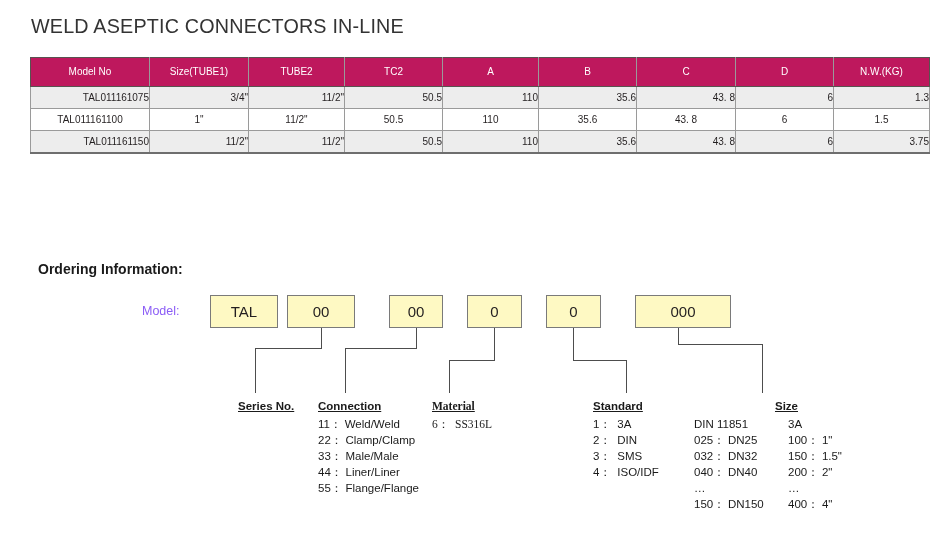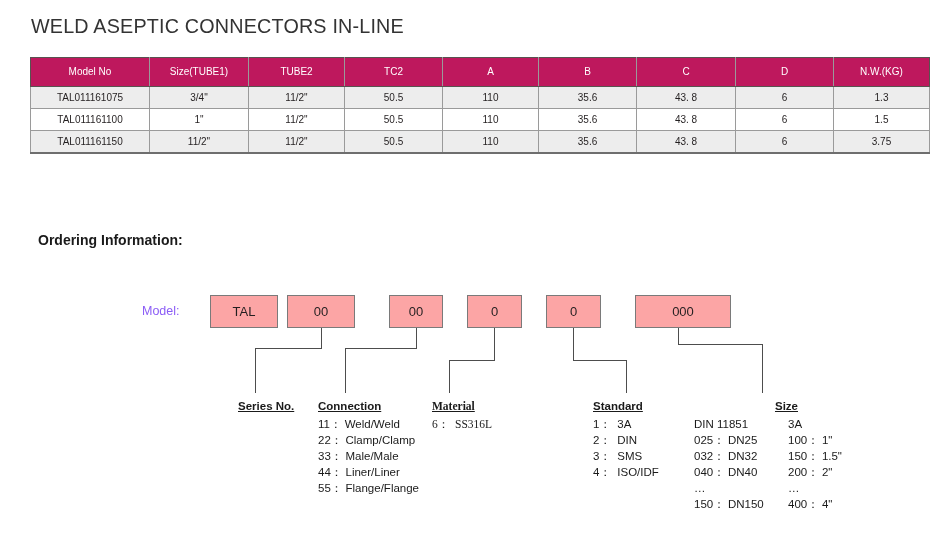--- a/index.html
+++ b/index.html
@@ -61,62 +61,62 @@
     font-weight: 400;
     height: 28px;
     line-height: 28px;
     font-size: 10px;
     border-color: #585350;
     border-left-color: #9a9a9a;
     border-right-color: #9a9a9a;
   }
   table.spec-table thead th:first-child { border-left-color: #585350; }
   table.spec-table thead th:last-child  { border-right-color: #585350; text-align: center; }
-  table.spec-table tbody tr.alt td { background: #ededed; }
+  table.spec-table tbody tr.alt td { background: #ededed; text-align: right; }
   table.spec-table tbody tr td { background: #ffffff; }
   table.spec-table tbody tr.alt td { background: #ededed; }
   table.spec-table tbody tr:last-child td { border-bottom: 2px solid #6e6e6e; }
 
   
   .c0 { width: 118px; }
   .c1 { width: 98px; }
   .c2 { width: 95px; }
   .c3 { width: 97px; }
   .c4 { width: 95px; }
   .c5 { width: 97px; }
   .c6 { width: 98px; }
   .c7 { width: 97px; }
   .c8 { width: 95px; }
 
   
   .ordering-heading {
     position: absolute;
     left: 38px;
-    top: 232px;
+    top: 261px;
     font-size: 14px;
     font-weight: bold;
     color: #1a1a1a;
   }
 
   
   .model-label {
     position: absolute;
     left: 142px;
     top: 304px;
     font-size: 12.5px;
     font-weight: normal;
     color: #8b5cf6;
   }
   .model-box {
     position: absolute;
     top: 295px;
     height: 33px;
     border: 1px solid #7a7a7a;
-    background: #fca5a5;
-    font-size: 13px;
+    background: #fef9c3;
+    font-size: 15px;
     color: #231f20;
     display: flex;
     align-items: center;
     justify-content: center;
     box-sizing: border-box;
   }
   .mb0 { left: 210px;  width: 68px; }
   .mb1 { left: 287px;  width: 68px; }
   .mb2 { left: 389px;  width: 54px; }
   .mb3 { left: 467px;  width: 55px; }

